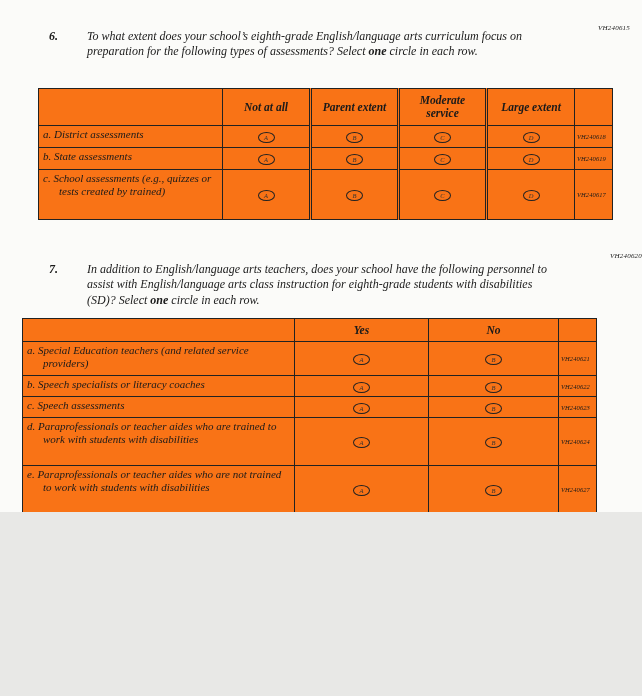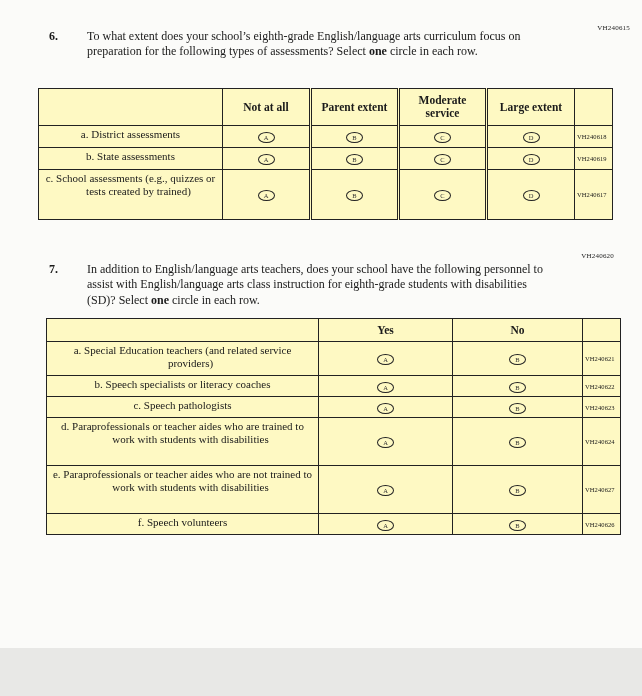--- a/index.html
+++ b/index.html
@@ -1,68 +1,68 @@
 <!DOCTYPE html>
 <html><head>
 <meta charset="utf-8">
 <style>
   html,body { margin:0; padding:0; background:#e8e8e6; }
   .page {
     position:relative;
-    width:642px; height:648px;
+    width:642px; height:512px;
     margin:0 auto;
     background:#fbfbf9;
     font-family:"Liberation Serif", serif;
     color:#1a1a1a;
     overflow:hidden;
+    font-style:italic;
   }
   .form-code {
     position:absolute;
     font-size:7px;
     letter-spacing:0.2px;
     color:#222;
   }
   .fc-q6 { top:24px; right:12px; }
-  .fc-q7 { top:252px; right:28px; }
+  .fc-q7 { top:252px; right:0; }
 
   .question {
     position:absolute;
     display:flex;
     width:505px;
     font-size:12px;
     line-height:1.28;
   }
   .q6-block { top:29px; left:49px; }
   .q7-block { top:262px; left:49px; }
   .qnum { font-weight:bold; margin-right:7px; white-space:nowrap; }
   .qtext { width:470px;margin-left:22px; }
   .qtext b { font-weight:bold; }
 
   table {
     position:absolute;
     border-collapse:collapse;
     table-layout:fixed;
-    background:#fef9c3;
+    background:#f97316;
   }
   .t1 { top:88px; left:38px; width:574px; }
-  .t2 { top:318px; left:46px; width:574px; }
+  .t2 { top:318px; left:22px; width:574px; }
   td {
     border:1px solid #222;
     vertical-align:middle;
     padding:0;
   }
   .hdr td { height:32px; text-align:center; font-weight:bold; font-size:11.5px; line-height:1.1; padding:2px 5px; }
   .t2 .hdr td { height:18px; }
   td.lbl {
     font-size:11px;
     line-height:1.22;
     padding:2px 4px 2px 20px;
     text-indent:-16px;
     vertical-align:top;
-    text-align:center;
   }
   td.ans { text-align:center; }
   
   .t1 td.d2 { border-left:3px double #222; }
   td.code {
     font-size:6.5px;
     padding:0 1px 0 2px;
     vertical-align:middle;
     text-align:left;
     letter-spacing:0.1px;
@@ -171,21 +171,21 @@
       <td class="ans"><span class="oval">B</span></td>
       <td class="code">VH240621</td>
     </tr>
     <tr class="r-1l">
       <td class="lbl">b. Speech specialists or literacy coaches</td>
       <td class="ans"><span class="oval">A</span></td>
       <td class="ans"><span class="oval">B</span></td>
       <td class="code">VH240622</td>
     </tr>
     <tr class="r-1l">
-      <td class="lbl">c. Speech pathologists</td>
+      <td class="lbl">c. Speech assessments</td>
       <td class="ans"><span class="oval">A</span></td>
       <td class="ans"><span class="oval">B</span></td>
       <td class="code">VH240623</td>
     </tr>
     <tr class="r-3l">
       <td class="lbl">d. Paraprofessionals or teacher aides who are trained to work with students with disabilities</td>
       <td class="ans"><span class="oval">A</span></td>
       <td class="ans"><span class="oval">B</span></td>
       <td class="code">VH240624</td>
     </tr>

